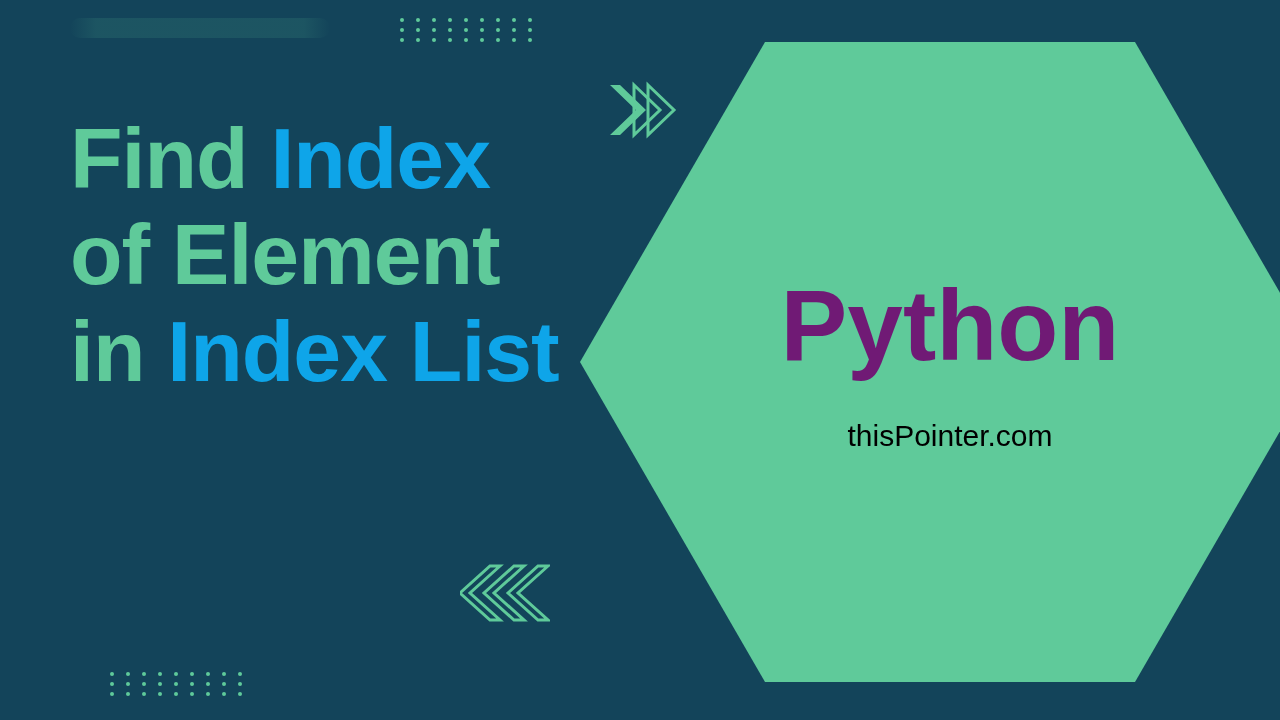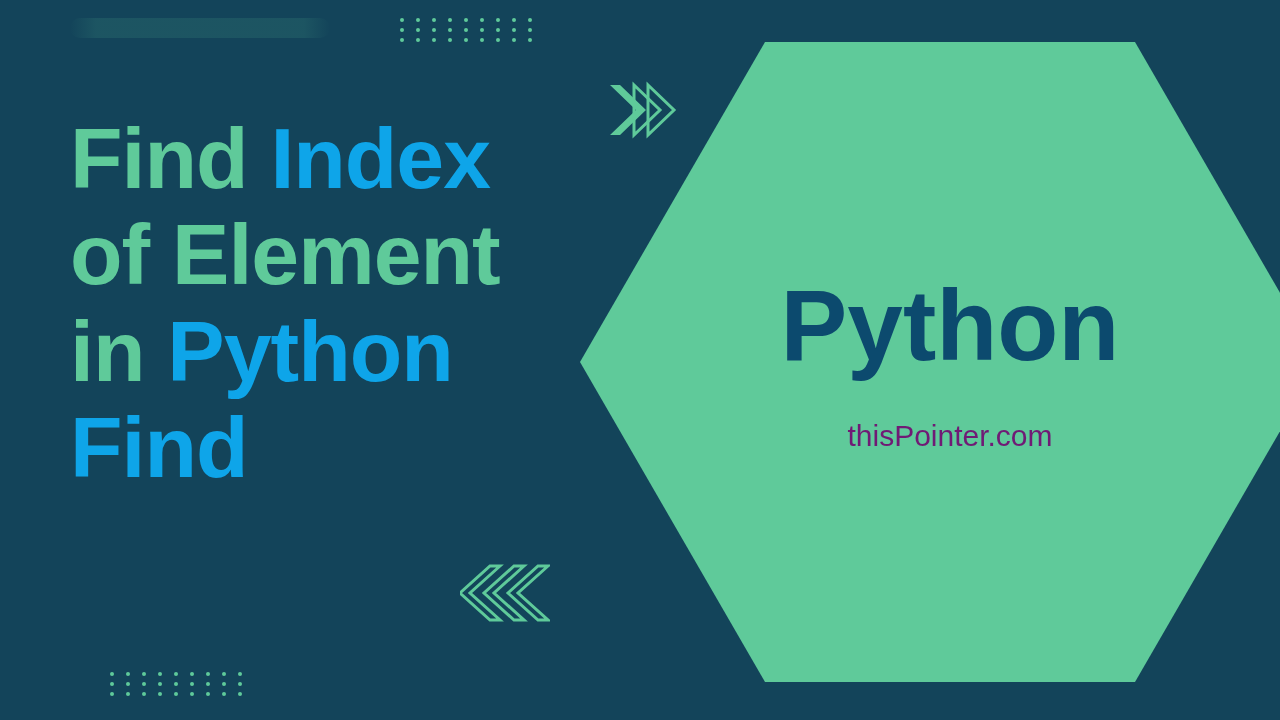--- a/index.html
+++ b/index.html
@@ -46,29 +46,29 @@
   width: 740px;
   height: 640px;
   background: #5fca9a;
   clip-path: polygon(25% 0%, 75% 0%, 100% 50%, 75% 100%, 25% 100%, 0% 50%);
   display: flex;
   flex-direction: column;
   align-items: center;
   justify-content: center;
 }
 .hex-title {
-  color: #0c4a6e;
+  color: #701a75;
   font-weight: 700;
   font-size: 100px;
   line-height: 1.08;
   text-align: left;
   margin-bottom: 40px;
 }
 .hex-sub {
-  color: #701a75;
+  color: #000000;
   font-size: 30px;
   font-weight: 500;
 }
 .arrow-forward {
   position: absolute;
   left: 608px;
   top: 80px;
   display: flex;
   gap: -6px;
 }
@@ -122,21 +122,21 @@
     <span></span>
     <span></span>
     <span></span>
   </div>
 
 <div class="heading">
   <span class="c-green">Find</span>
   <span class="c-amber">Index</span>
   <span class="c-green">of</span>
   <span class="c-green">Element in</span>
-  <span class="c-amber">Python Find</span>
+  <span class="c-amber">Index List</span>
 </div>
 
 <div class="arrow-forward">
   <svg width="70" height="60" viewBox="0 0 70 60">
     <polygon points="2,5 28,30 2,55 12,55 38,30 12,5" fill="#5fca9a"></polygon>
     <polygon points="26,5 52,30 26,55" fill="none" stroke="#5fca9a" stroke-width="3"></polygon>
     <polygon points="40,5 66,30 40,55" fill="none" stroke="#5fca9a" stroke-width="3"></polygon>
   </svg>
 </div>
 

